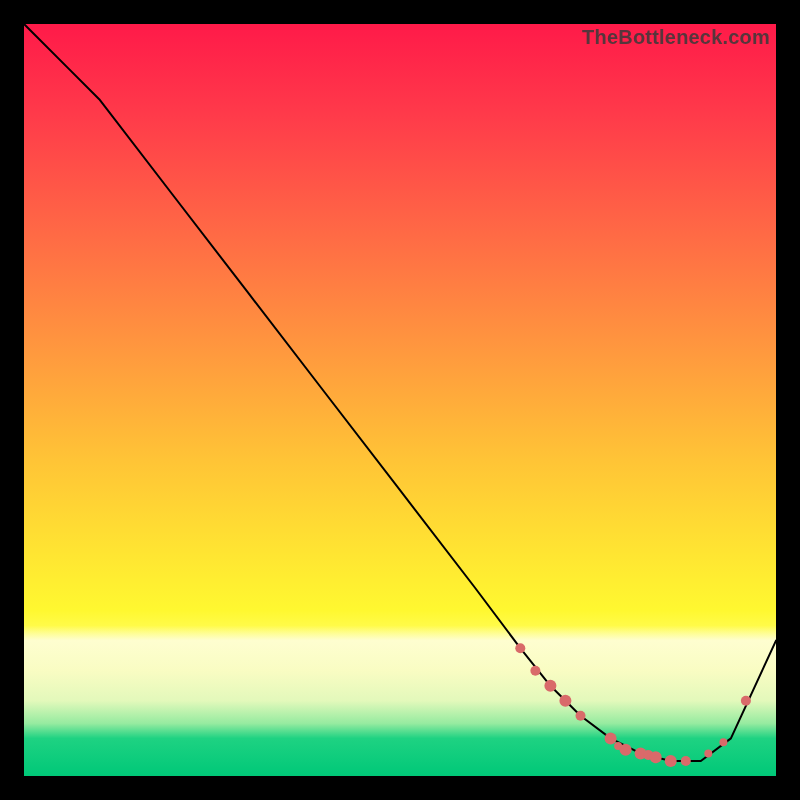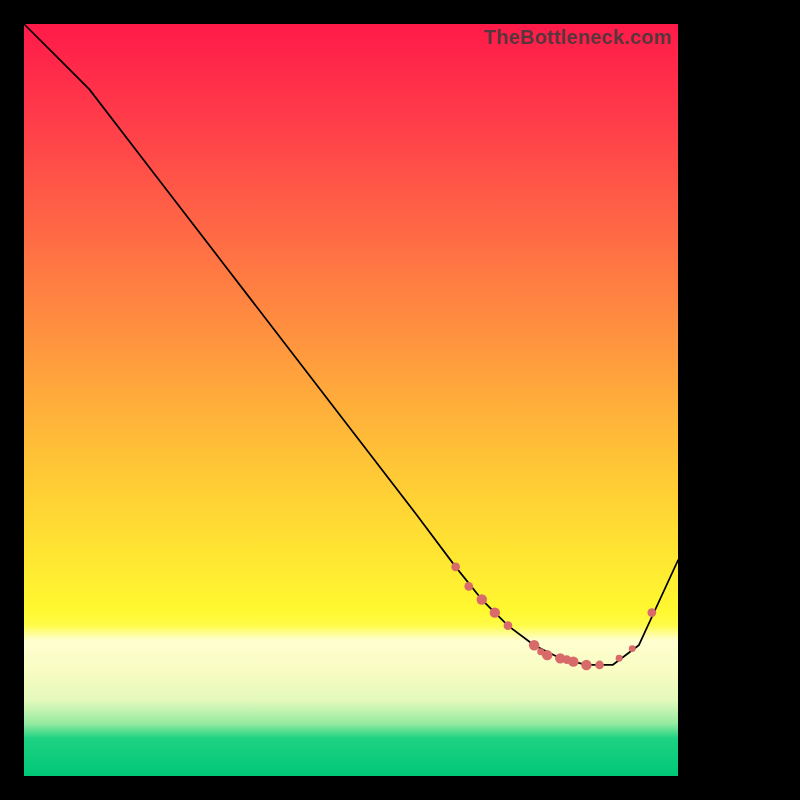--- a/index.html
+++ b/index.html
@@ -14,21 +14,21 @@
   .stage {
     position: relative;
     width: 800px;
     height: 800px;
     background: #000;
   }
   .plot-area {
     position: absolute;
     left: 24px;
     top: 24px;
-    width: 654px;
+    width: 752px;
     height: 752px;
   }
   .gradient-bg {
     position: absolute;
     inset: 0;
     
     background:
       
       linear-gradient(to bottom,
         rgba(255,255,220,0) 0%,

